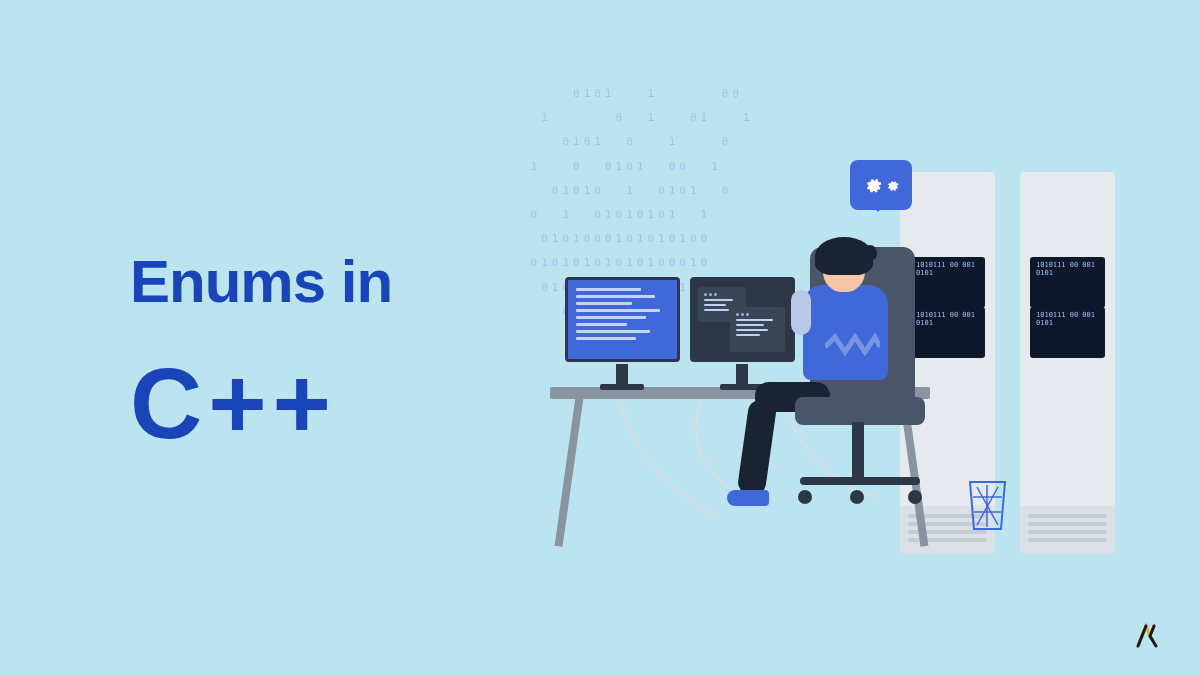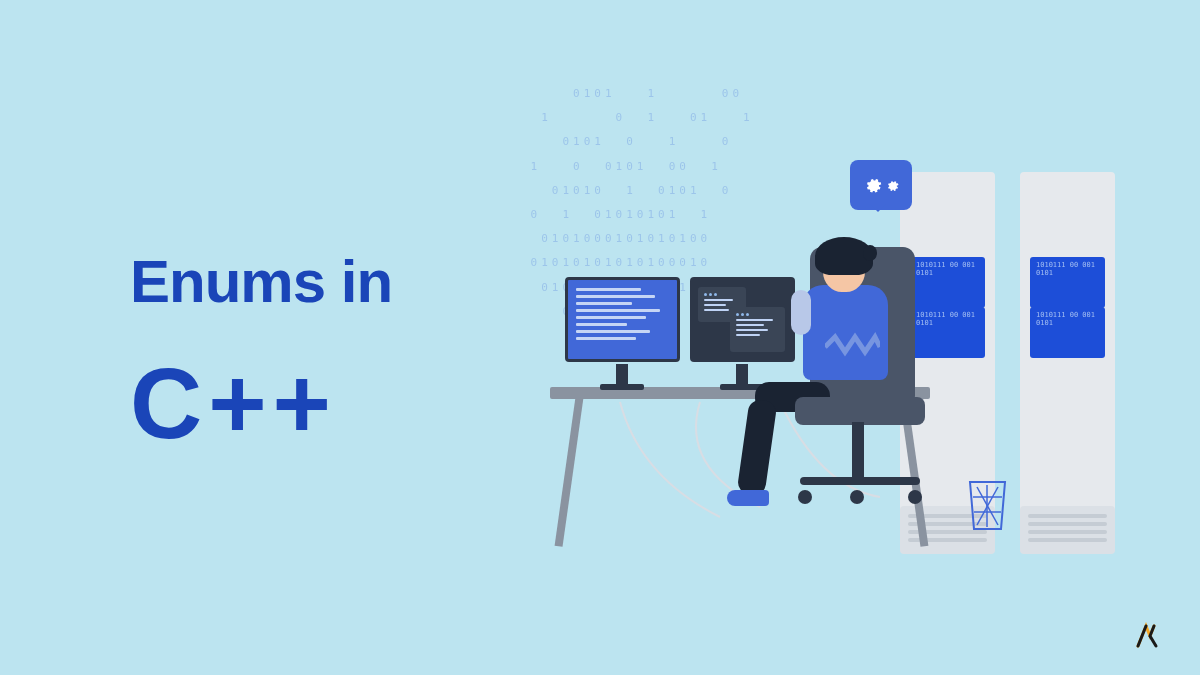--- a/index.html
+++ b/index.html
@@ -60,21 +60,21 @@
     background: #e6e9ed;
     border-radius: 4px;
   }
   .server-rack.left { left: 380px; top: 90px; }
   .server-rack.right { left: 500px; top: 90px; }
   .server-panel {
     position: absolute;
     left: 10px;
     right: 10px;
     height: 51px;
-    background: #1d4ed8;
+    background: #0f172a;
     border-radius: 3px;
   }
   .server-panel .led-text {
     position: absolute;
     left: 6px;
     top: 4px;
     font-size: 7px;
     color: #a3bef2;
     line-height: 1.2;
     font-family: monospace;

